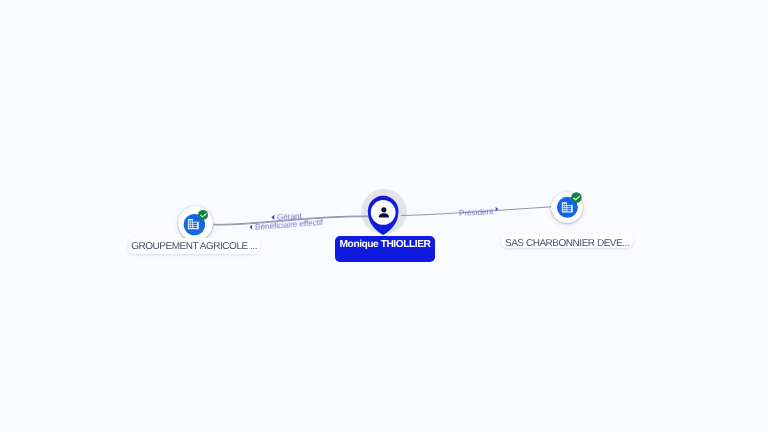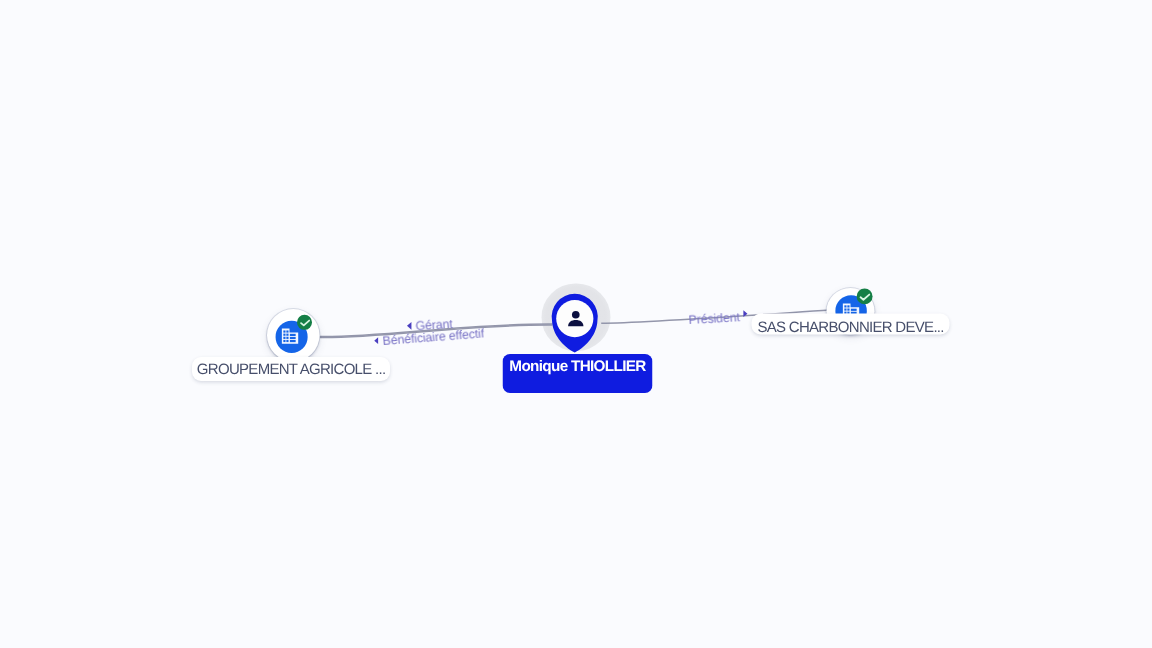--- a/index.html
+++ b/index.html
@@ -96,16 +96,16 @@
         <rect x="564.90" y="207.75" width="1.45" height="1.45" fill="#1565e8"></rect>
         <rect x="562.90" y="209.85" width="1.45" height="1.45" fill="#1565e8"></rect>
         <rect x="564.90" y="209.85" width="1.45" height="1.45" fill="#1565e8"></rect>
         <rect x="567.25" y="205.80" width="3.85" height="1.45" fill="#1565e8"></rect>
         <rect x="567.25" y="207.85" width="3.85" height="1.45" fill="#1565e8"></rect>
         <rect x="567.25" y="209.90" width="3.85" height="1.45" fill="#1565e8"></rect>
       </g>
       <circle cx="576.4" cy="197.6" r="5.3" fill="#157f46"></circle>
       <path d="M573.7 198.2 l1.9 1.6 l3.9 -3.4" fill="none" stroke="#d9f5e2" stroke-width="1.25" stroke-linecap="round" stroke-linejoin="round"></path>
     </svg>
-    <div class="nlabel" style="left:500.7px;top:209px;width:132.2px;line-height:19px;height:14.3px;">SAS CHARBONNIER DEVE...</div>
+    <div class="nlabel" style="left:500.7px;top:234px;width:132.2px;line-height:19px;height:14.3px;">SAS CHARBONNIER DEVE...</div>
   </div>
 
 </div>
 
 </body></html>

